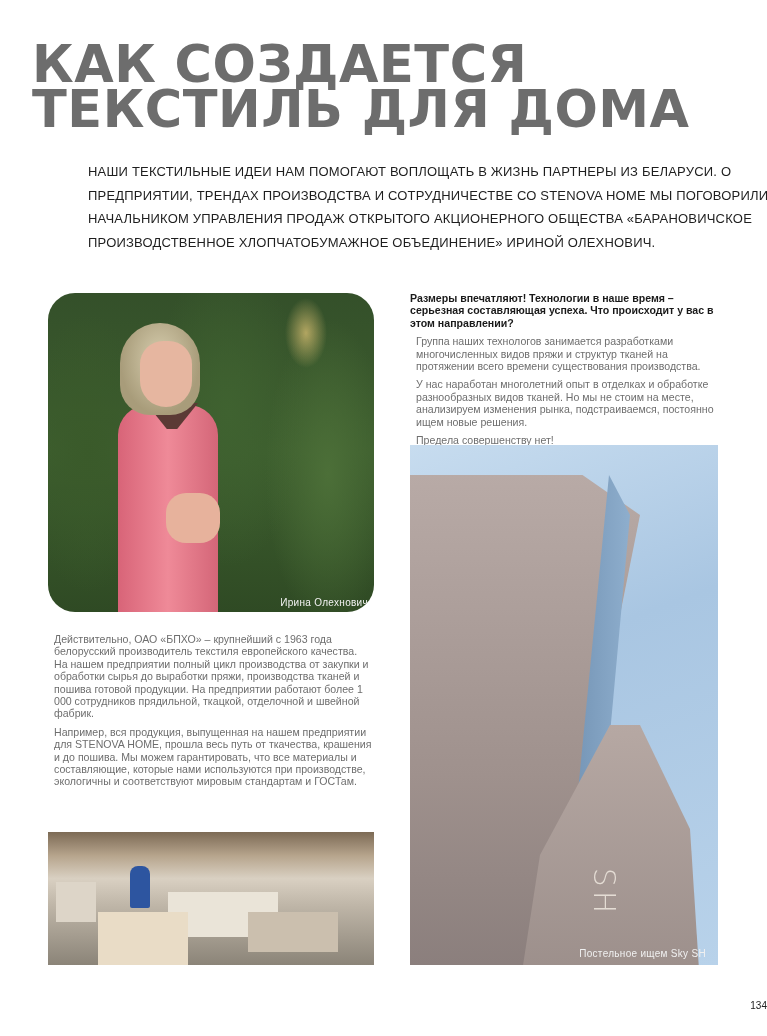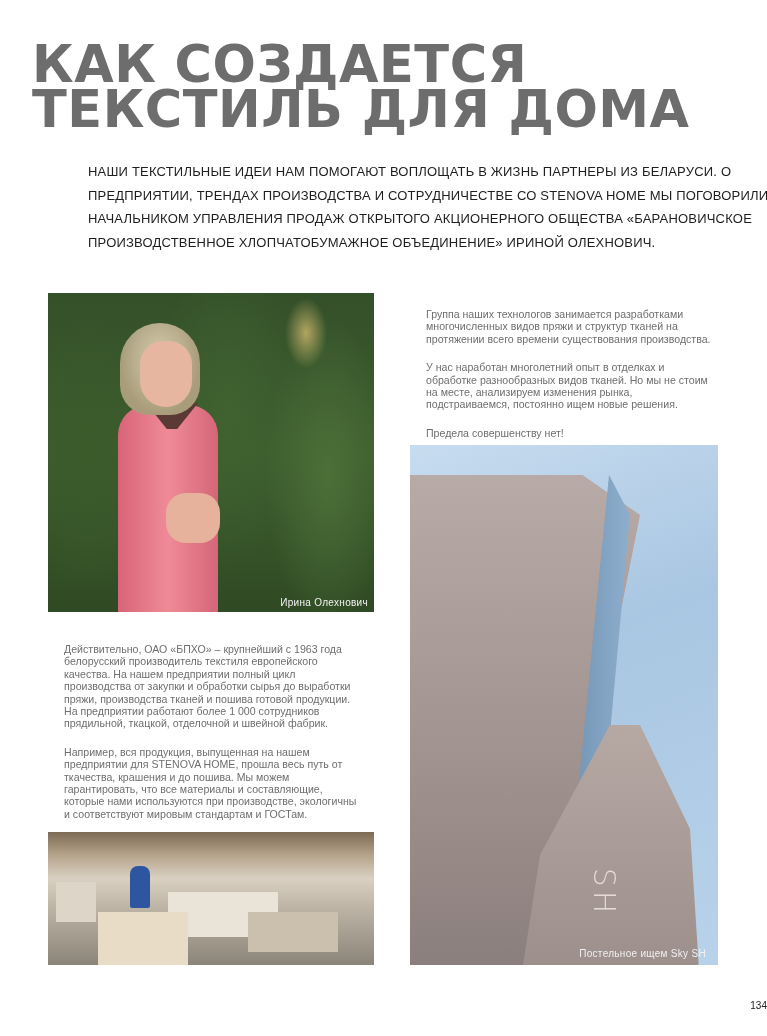--- a/index.html
+++ b/index.html
@@ -6,32 +6,32 @@
   body { width:767px; height:1036px; position:relative; overflow:hidden; font-family:"DejaVu Sans", sans-serif; color:#222; }
   .title { position:absolute; left:32px; top:42px; width:710px; font-family:"DejaVu Sans", sans-serif; font-weight:bold; font-size:51px; line-height:45px; color:#6d6d6d; letter-spacing:0.5px; margin:0; }
   .lead { position:absolute; left:48px; top:160px; width:700px; font-family:"Liberation Sans", sans-serif; font-size:13px; line-height:23.5px; color:#1e1e1e; text-transform:uppercase; letter-spacing:0.2px;margin-left:40px; }
   .photo { position:absolute; overflow:hidden; }
   .photo-portrait { left:48px; top:293px; width:326px; height:319px;
     background:
       radial-gradient(ellipse 30px 50px at 258px 40px, rgba(230,200,120,0.7), transparent 70%),
       radial-gradient(ellipse 90px 200px at 40px 160px, #3a5a2a, transparent 70%),
       radial-gradient(ellipse 90px 220px at 280px 180px, #4c6f38, transparent 70%),
       radial-gradient(ellipse 110px 220px at 180px 120px, #3f6230, transparent 70%),
-      linear-gradient(180deg, #34502a 0%, #3d5e2e 50%, #2f4a24 100%); }
+      linear-gradient(180deg, #34502a 0%, #3d5e2e 50%, #2f4a24 100%); border-radius: 27px; }
   .person { position:absolute; }
   .hair { left:72px; top:30px; width:80px; height:92px; background:radial-gradient(ellipse at 50% 40%, #d8cfb0, #a89c7a 70%); border-radius:40px 40px 30px 30px; }
   .face { left:92px; top:48px; width:52px; height:66px; background:#e6b6a0; border-radius:25px 25px 28px 28px; }
   .dress { left:70px; top:112px; width:100px; height:207px; background:linear-gradient(90deg,#d86478,#ef8a98 50%,#d46678); border-radius:30px 30px 0 0; }
   .collar { left:98px; top:110px; width:52px; height:26px; background:#5b3a35; clip-path:polygon(0 0,100% 0,60% 100%,40% 100%); }
   .arm { left:118px; top:200px; width:54px; height:50px; background:#e7b29c; border-radius:20px; }
   .caption { position:absolute; font-family:"Liberation Sans", sans-serif; font-size:10px; color:#f2f2f2; letter-spacing:0.3px; }
   .cap-portrait { right:6px; bottom:4px; }
   .text-block { position:absolute; font-family:"Liberation Sans", sans-serif; font-size:10.6px; line-height:12.4px; }
   .q { font-weight:bold; color:#1a1a1a; margin:0; }
-  .a { color:#6e6e6e; margin:16px; }
+  .a { color:#6e6e6e; margin:6px; }
   .tb-right { left:410px; top:292px; width:320px; }
   .tb-left { left:48px; top:627px; width:330px; }
   .photo-linen { left:410px; top:445px; width:308px; height:520px;
     background: linear-gradient(160deg, #c7dcef 0%, #a9c6e2 40%, #b8d2ea 100%); }
   .pillow { position:absolute; left:0; top:30px; width:230px; height:500px; background:linear-gradient(180deg,#b8aaa6,#9f918d 60%,#8a7e7c); clip-path:polygon(0 0,75% 0,100% 8%,60% 100%,0 100%); }
   .band { position:absolute; left:150px; top:30px; width:70px; height:500px; background:linear-gradient(90deg,#6f8fb0,#8eaecd); clip-path:polygon(70% 0,100% 8%,40% 100%,0 100%); }
   .pillow2 { position:absolute; left:110px; top:280px; width:200px; height:260px; background:linear-gradient(180deg,#b6a8a3,#9b8e8a); clip-path:polygon(45% 0,60% 0,85% 40%,90% 100%,0 100%,10% 50%); }
   .monogram { position:absolute; left:170px; top:430px; font-family:"DejaVu Sans", sans-serif; font-size:30px; color:#e4dcd4; transform:rotate(90deg); letter-spacing:4px; font-weight:200; }
   .cap-linen { right:12px; bottom:6px; color:#f0f0f0; }
   .photo-factory { left:48px; top:832px; width:326px; height:133px;
@@ -51,20 +51,21 @@
 <div class="photo photo-portrait">
   <div class="person dress"></div>
   <div class="person collar"></div>
   <div class="person hair"></div>
   <div class="person face"></div>
   <div class="person arm"></div>
   <span class="caption cap-portrait">Ирина Олехнович</span>
 </div>
 
 <div class="text-block tb-right">
+  <p class="q">Размеры впечатляют! Технологии в наше время – серьезная составляющая успеха. Что происходит у вас в этом направлении?</p>
   <p class="a">Группа наших технологов занимается разработками многочисленных видов пряжи и структур тканей на протяжении всего времени существования производства.</p>
   <p class="a">У нас наработан многолетний опыт в отделках и обработке разнообразных видов тканей. Но мы не стоим на месте, анализируем изменения рынка, подстраиваемся, постоянно ищем новые решения.</p>
   <p class="a">Предела совершенству нет!</p>
 </div>
 
 <div class="photo photo-linen">
   <div class="pillow"></div>
   <div class="band"></div>
   <div class="pillow2"></div>
   <div class="monogram">SH</div>

